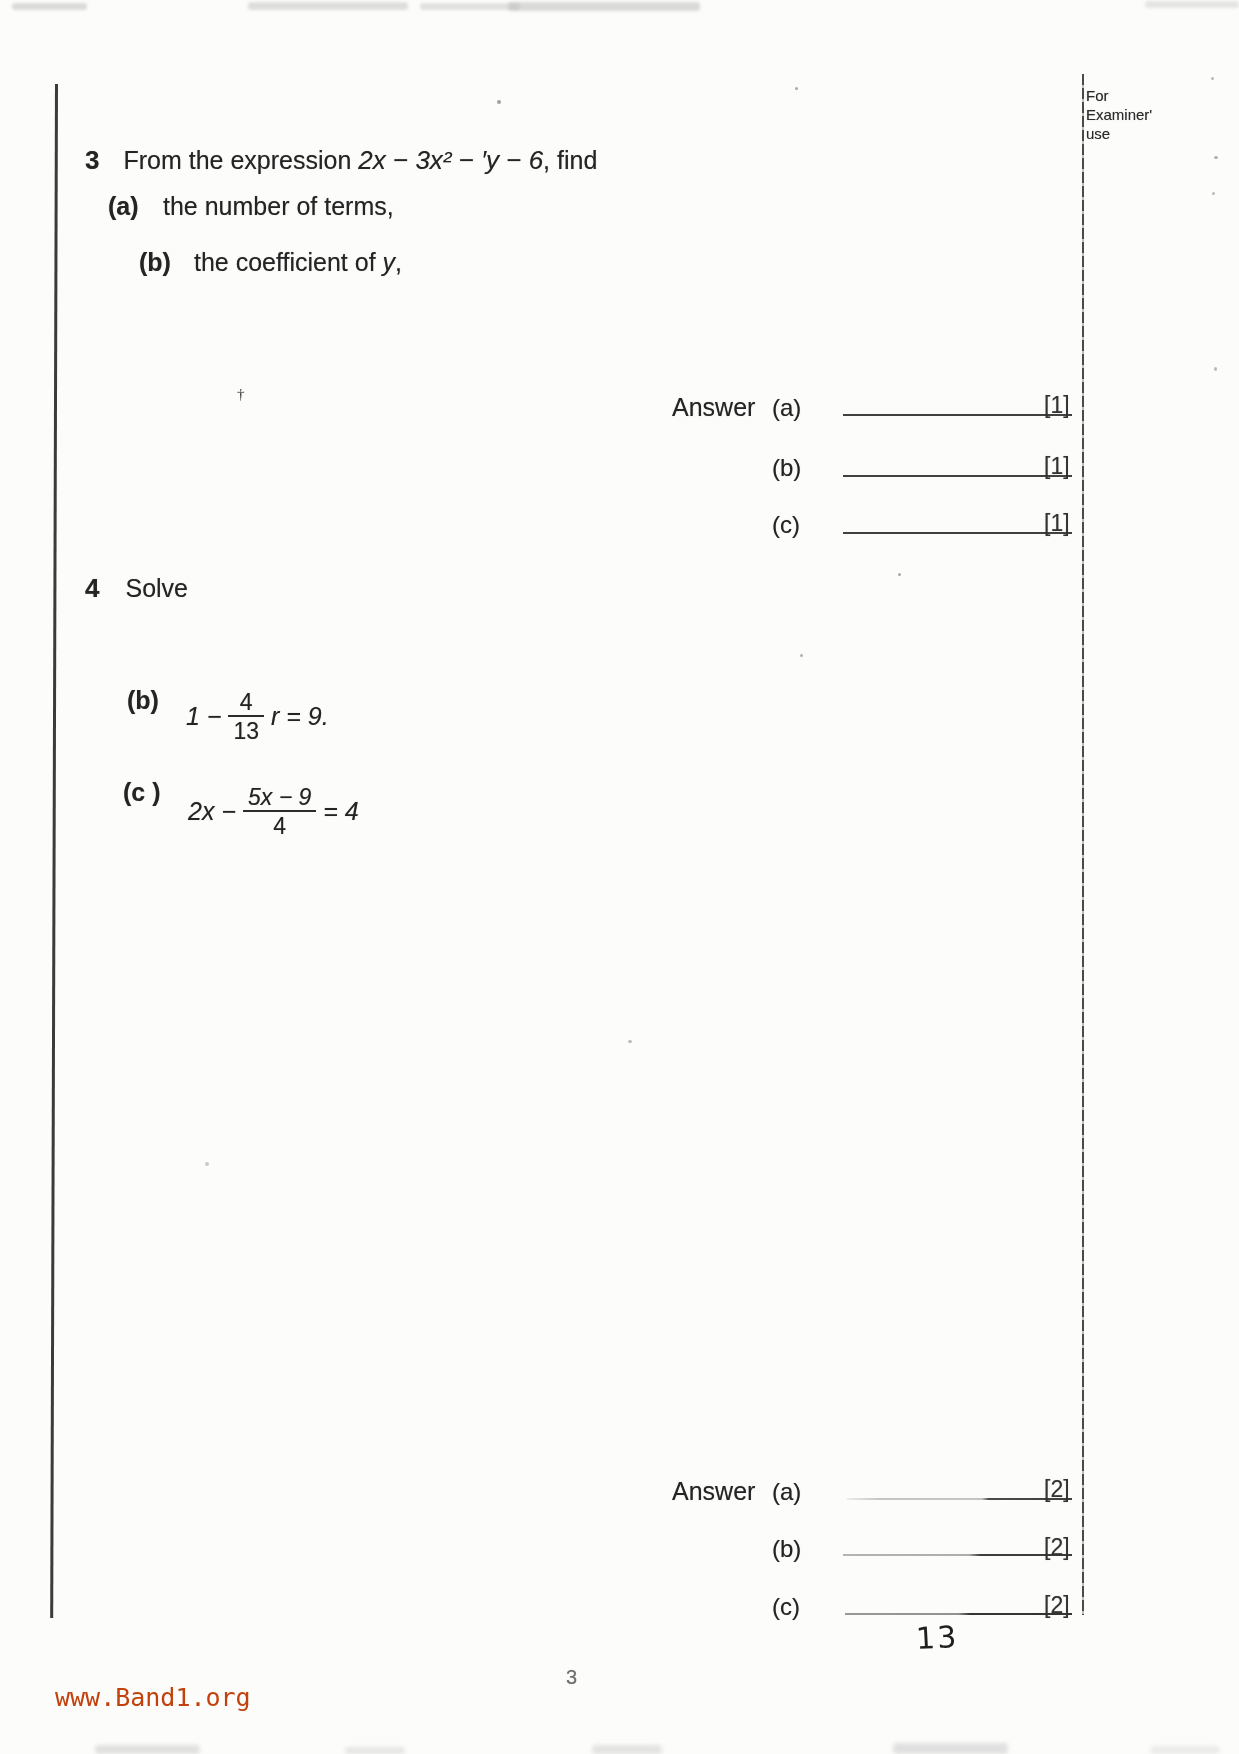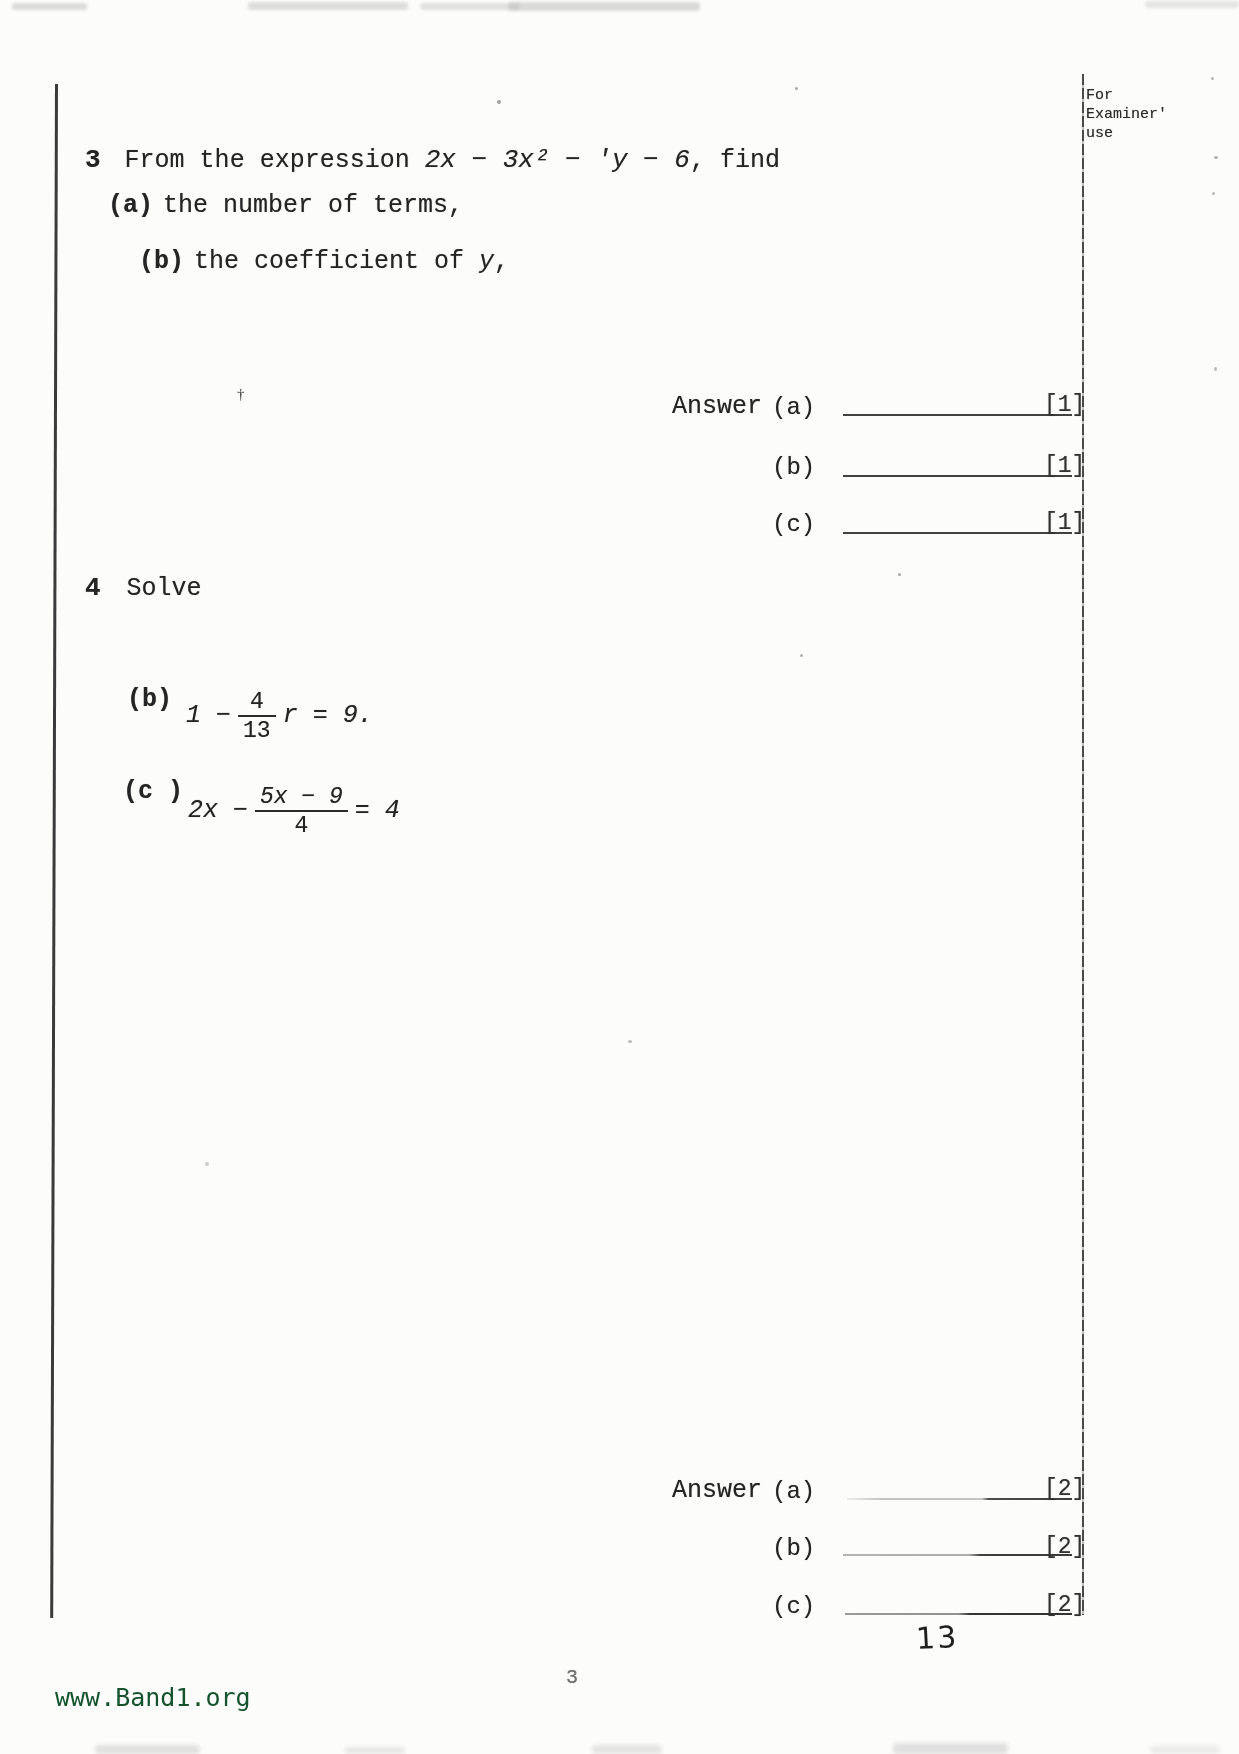--- a/index.html
+++ b/index.html
@@ -6,21 +6,21 @@
   .page{
     position:relative;
     width:1239px;height:1754px;
     background:#fcfcfb;
     overflow:hidden;
     font-family:"Liberation Serif", serif;
     color:#242424;
   }
   .abs{position:absolute;}
   .scan-text{
-    font-family:Liberation Mono, monospace;
+    font-family:Liberation Sans, sans-serif;
     color:#242424;
     text-shadow:0 0 0.8px rgba(40,40,40,0.45);
     white-space:nowrap;
   }
   .body-25{font-size:25px;line-height:1.15;}
   .bold{font-weight:700;}
   .math{font-style:italic;}
   .qnum{font-size:26px;font-weight:700;}
   
   .left-rule{
@@ -60,21 +60,21 @@
   .speck{background:#555;border-radius:50%;}
   .dagger{font-size:15px;color:#333;}
   .handwritten{
     font-family:"DejaVu Sans", sans-serif;
     font-size:30px;color:#1f1f1f;
     transform:rotate(-3deg);letter-spacing:2px;
   }
   .pagenum{font-size:20px;color:#6f6f6f;letter-spacing:1px;}
   .watermark{
     font-family:"DejaVu Sans Mono", monospace;
-    font-size:25px;color:#14532d;
+    font-size:25px;color:#c2410c;
   }
 </style>
 </head>
 <body>
 
 <div class="page">
 
   <div class="abs smudge" style="left:12px;top:3px;width:75px;height:7px;opacity:.5;"></div>
   <div class="abs smudge" style="left:248px;top:2px;width:160px;height:8px;opacity:.45;"></div>
   <div class="abs smudge" style="left:420px;top:3px;width:100px;height:7px;opacity:.4;"></div>

